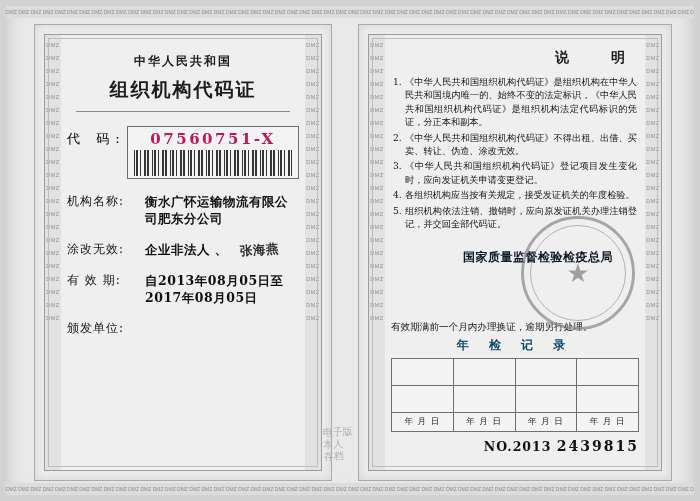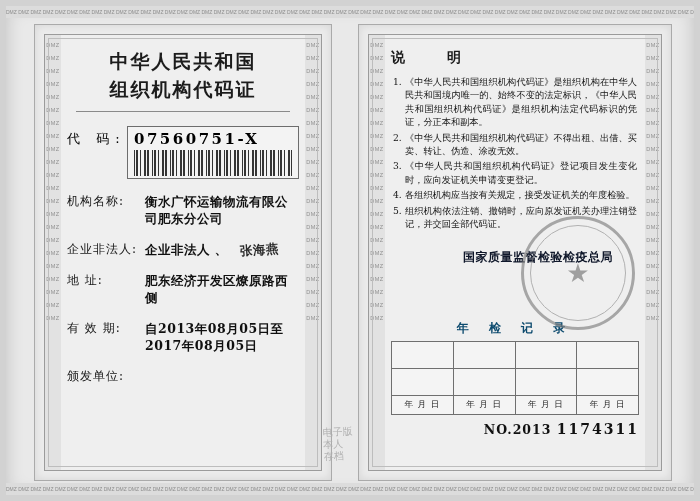--- a/index.html
+++ b/index.html
@@ -68,21 +68,21 @@
   }
 
   
   .title{
     text-align:center;
     font-family:"DejaVu Serif", serif;
     font-weight:bold;
     color:#1c1c1c;
     letter-spacing:2px;
   }
-  .title .l1{font-size:19px;line-height:28px;}
+  .title .l1{font-size:12px;line-height:28px;}
   .title .l2{font-size:19px;line-height:28px;}
   .title-rule{
     margin:8px auto 0;width:92%;height:0;border-top:1px solid #8a8a8a;
   }
   .code-row{
     margin-top:14px;display:flex;align-items:flex-start;
   }
   .code-label{
     font-family:"DejaVu Serif", serif;font-size:13px;font-weight:normal;
     letter-spacing:6px;width:60px;color:#000000;padding-top:4px;
@@ -93,22 +93,22 @@
   }
   .barcode{
     height:26px;width:100%;
     background:repeating-linear-gradient(90deg,
       #1a1a1a 0 1px,#f3f3f3 1px 2px,#1a1a1a 2px 4px,#f3f3f3 4px 6px,
       #1a1a1a 6px 7px,#f3f3f3 7px 10px,#1a1a1a 10px 12px,#f3f3f3 12px 13px,
       #1a1a1a 13px 15px,#f3f3f3 15px 18px);
     opacity:.88;
   }
   .code-num-top{
-    text-align:left;font-family:"DejaVu Serif", serif;
-    font-size:15px;font-weight:bold;letter-spacing:2.5px;color:#000000;
+    text-align:center;font-family:"DejaVu Serif", serif;
+    font-size:15px;font-weight:bold;letter-spacing:2.5px;color:#be185d;
     margin-bottom:2px;
   }
 
   .field{
     display:flex;margin-top:14px;align-items:flex-start;
   }
   .f-label{
     width:78px;flex:none;
     font-family:"DejaVu Serif", serif;font-size:12px;font-weight:normal;
     color:#161616;letter-spacing:1px;line-height:17px;
@@ -118,21 +118,21 @@
     color:#101010;line-height:17px;letter-spacing:.5px;
   }
   .f-val .stamp{
     display:inline-block;transform:rotate(-4deg);
     margin-left:10px;color:#2a2a2a;
   }
   .dots{display:inline-block;width:10px;text-align:center;}
 
   
   .r-title{
-    text-align:left;font-family:"DejaVu Serif", serif;font-weight:bold;
+    text-align:right;font-family:"DejaVu Serif", serif;font-weight:bold;
     font-size:14px;letter-spacing:14px;color:#1a1a1a;margin-top:2px;
   }
   .notes{
     margin:8px 2px 0 2px;
     font-family:"DejaVu Serif", serif;
     font-size:9.2px;line-height:13.4px;color:#141414;
   }
   .note{display:flex;margin-bottom:2px;}
   .note .n{width:12px;flex:none;}
   .note .t{flex:1;text-align:justify;}
@@ -274,32 +274,28 @@
               <div class="barcode"></div>
             </div>
           </div>
 
           <div class="field">
             <div class="f-label">机构名称:</div>
             <div class="f-val">衡水广怀运输物流有限公司肥东分公司</div>
           </div>
 
           <div class="field">
-            <div class="f-label">企业非法人:</div>
+            <div class="f-label">涂改无效:</div>
             <div class="f-val">
               <span>企业非法人</span>
               <span class="dots">、</span>
               <span class="stamp">张海燕</span>
             </div>
           </div>
 
-          <div class="field">
-            <div class="f-label">地     址:</div>
-            <div class="f-val">肥东经济开发区燎原路西侧</div>
-          </div>
 
           <div class="field">
             <div class="f-label">有 效 期:</div>
             <div class="f-val">自2013年08月05日至2017年08月05日</div>
           </div>
 
           <div class="field">
             <div class="f-label">颁发单位:</div>
           </div>
 
@@ -385,20 +381,21 @@
           </div>
 
           <div class="issuer">
             <div class="right-col">国家质量监督检验检疫总局</div>
             <div class="seal">
               <div class="star">★</div>
             </div>
           </div>
 
           <div class="annual-note">
+            <div>有效期满前一个月内办理换证，逾期另行处理。</div>
           </div>
 
           <div class="annual-title">年 检 记 录</div>
 
           <table class="annual">
             <tbody>
                 <tr>
               <td></td>
               <td></td>
               <td></td>
@@ -414,21 +411,21 @@
               <td class="hdr">年 月 日</td>
               <td class="hdr">年 月 日</td>
               <td class="hdr">年 月 日</td>
               <td class="hdr">年 月 日</td>
             </tr>
           </tbody>
             </table>
 
           <div class="serial">
             <span>NO.2013</span>
-            <span class="big">1174311</span>
+            <span class="big">2439815</span>
           </div>
         </div>
       </div>
     </div>
 
     <div class="gutter-scribble">
       <div>电子版</div>
       <div>本人</div>
       <div>存档</div>
     </div>

